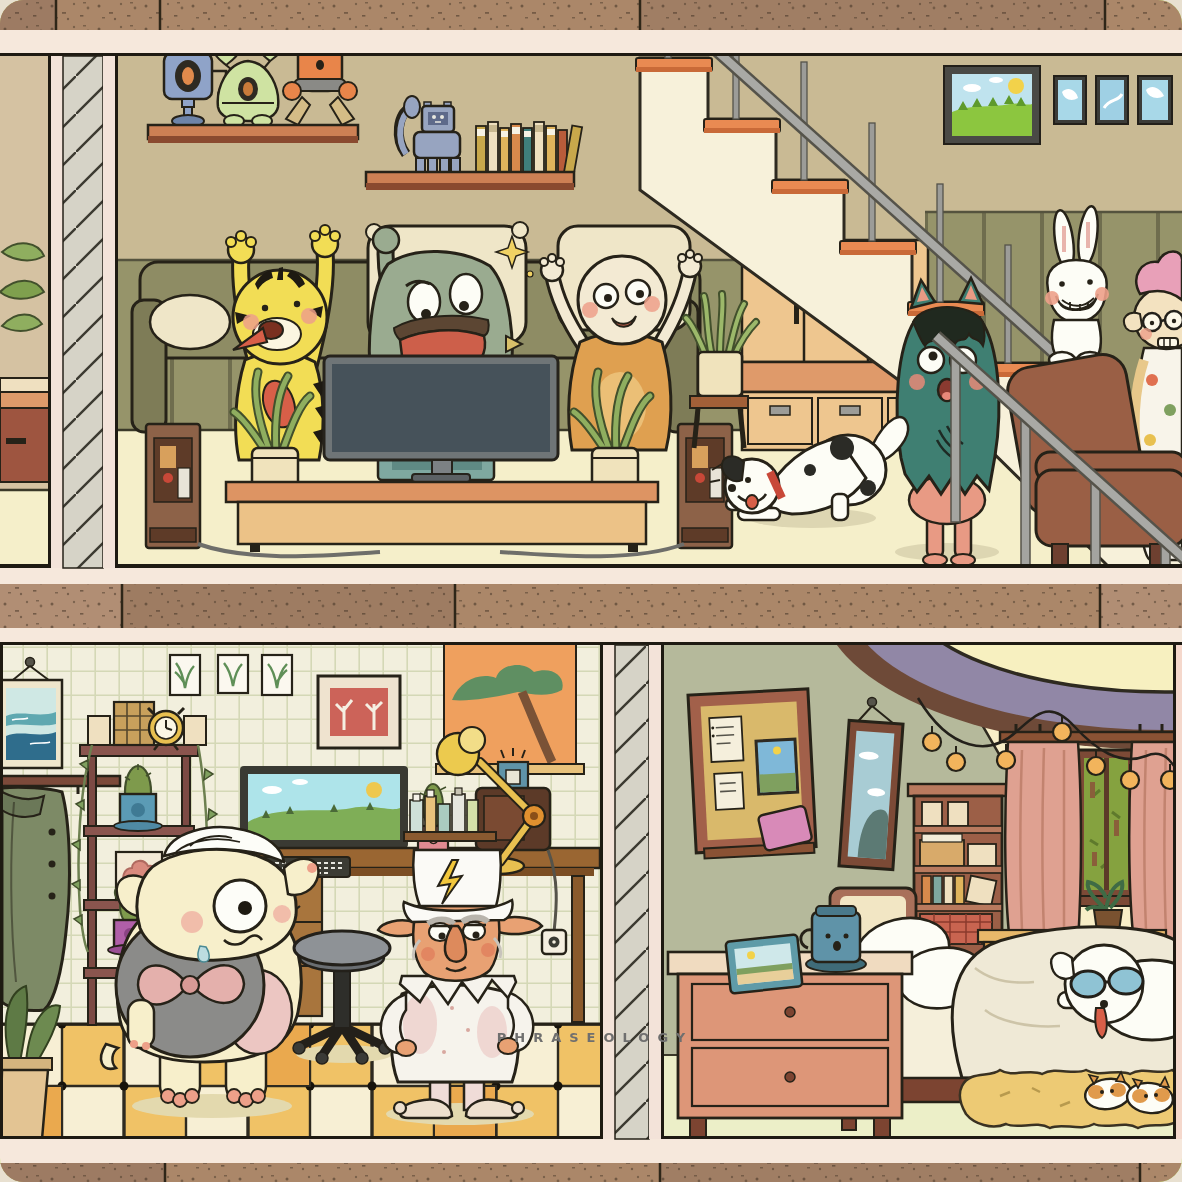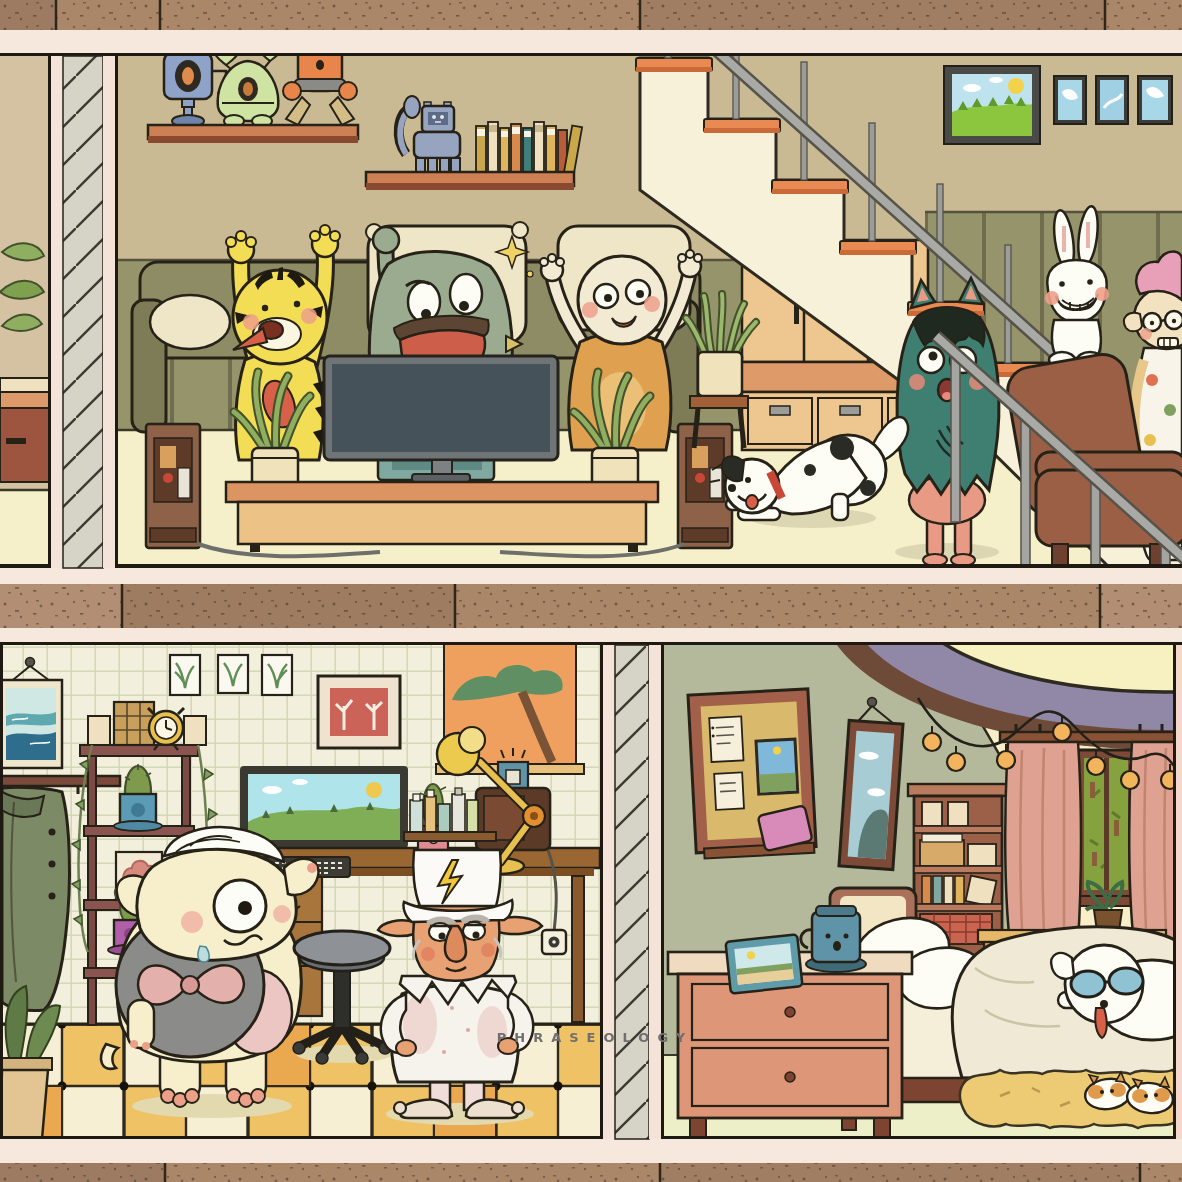--- a/index.html
+++ b/index.html
@@ -1,16 +1,16 @@
 <!DOCTYPE html>
 <html><head>
 <meta charset="utf-8">
 <style>
   html,body{margin:0;padding:0;background:#e8e0d0;}
-  .scene{position:relative;width:1182px;height:1182px;overflow:hidden;background:#bef264;font-family:"DejaVu Sans",sans-serif;}
+  .scene{position:relative;width:1182px;height:1182px;overflow:hidden;background:#bef264;font-family:"DejaVu Sans",sans-serif;border-radius:24px;}
   .scene svg{position:absolute;left:0;top:0;}
   .watermark{position:absolute;left:448px;top:1030px;width:278px;text-align:center;z-index:5;pointer-events:none;}
   .wm-top{font-family:"DejaVu Sans",sans-serif;font-size:13px;font-weight:600;letter-spacing:8px;color:#6f6f6f;margin-left:16px;}
   .wm-main{font-family:"DejaVu Sans",sans-serif;font-size:33px;font-weight:800;letter-spacing:1px;color:#141414;line-height:34px;}
   .wm-g{font-size:47px;vertical-align:-6px;}
 </style>
 </head>
 <body>
 
 <div class="scene">

